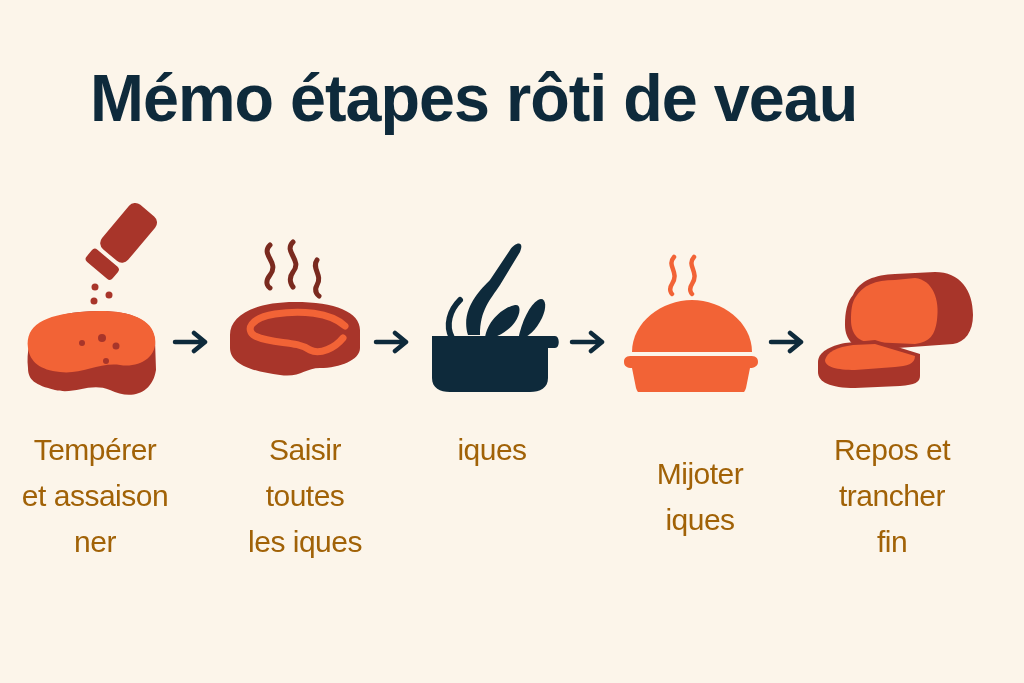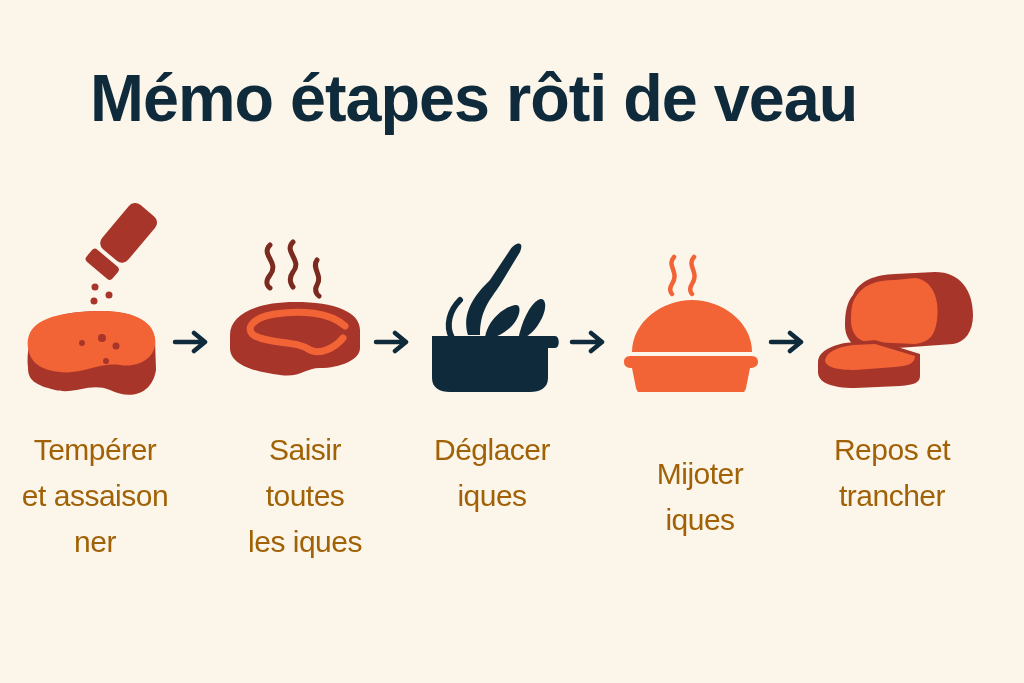--- a/index.html
+++ b/index.html
@@ -96,23 +96,23 @@
   <span>Tempérer</span>
   <span>et assaison</span>
   <span>ner</span>
 </div>
 <div class="label" style="left:205px;top:427px;width:200px">
   <span>Saisir</span>
   <span>toutes</span>
   <span>les iques</span>
 </div>
 <div class="label" style="left:392px;top:427px;width:200px">
-  <span>Déglacer</span>
   <span>iques</span>
 </div>
 <div class="label" style="left:600px;top:451px;width:200px">
   <span>Mijoter</span>
   <span>iques</span>
 </div>
 <div class="label" style="left:792px;top:427px;width:200px">
   <span>Repos et</span>
   <span>trancher</span>
+  <span>fin</span>
 </div>
 
 </body></html>

